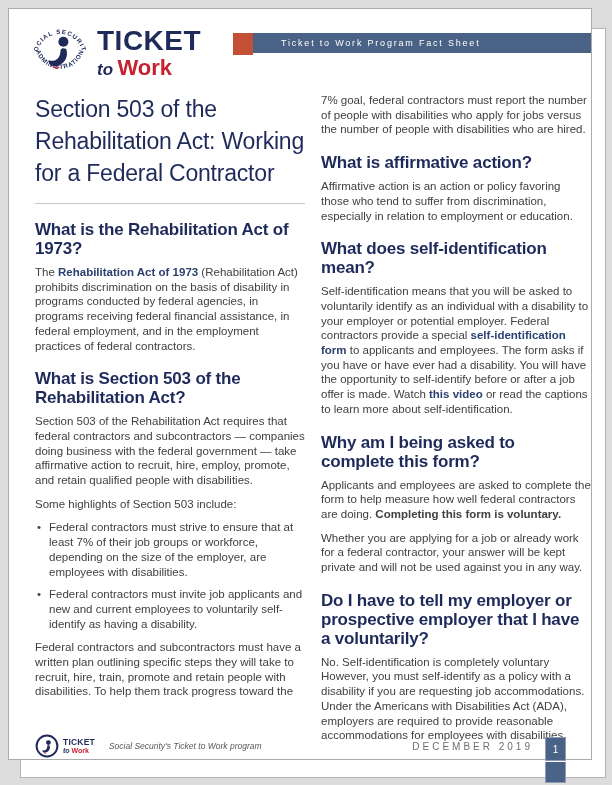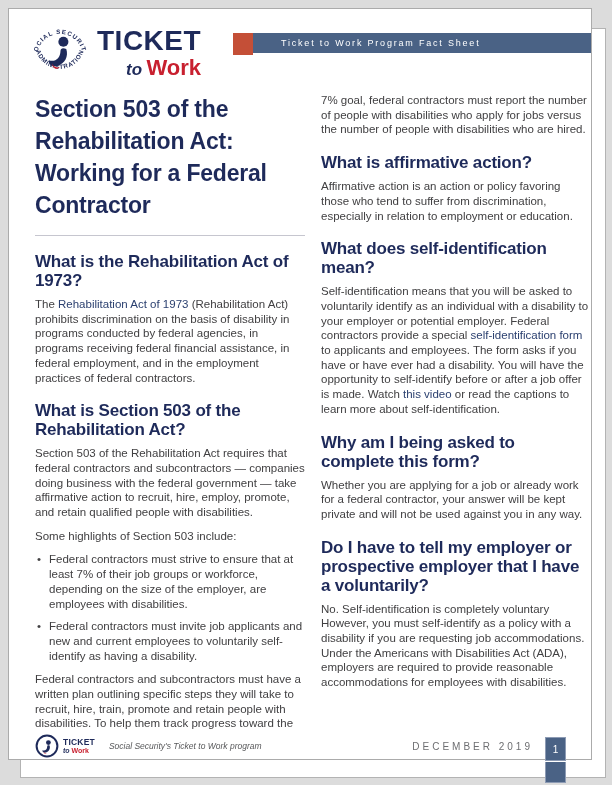--- a/index.html
+++ b/index.html
@@ -20,49 +20,49 @@
   .page {
     position:absolute; left:8px; top:8px; width:584px; height:752px;
     background:#ffffff; border:1px solid #ababab;
   }
 
   
   .logo-wrap { position:absolute; left:22px; top:12px; display:flex; align-items:flex-start; }
   .seal { width:58px; height:58px; }
   .logo-text { margin-left:8px; padding-top:6px; line-height:1; }
   .logo-ticket { font-size:28px; font-weight:bold; color:#1e2a5a; letter-spacing:.5px; }
-  .logo-towork { margin-top:2px;text-align:right; }
+  .logo-towork { margin-top:2px; }
   .logo-to { font-size:17px; font-style:italic; font-weight:bold; color:#1e2a5a; }
   .logo-work { font-size:22px; font-weight:bold; color:#c8202f; }
 
   .banner { position:absolute; top:24px; left:224px; right:0; height:20px; display:flex; }
   .banner-square { width:20px; height:22px; background:#c44f37; }
   .banner-bar {
     flex:1; background:#4a6285; color:#ffffff; font-size:9px; letter-spacing:1.8px;
     display:flex; align-items:center; padding-left:28px;
   }
 
   
   .content { position:absolute; left:26px; top:84px; width:556px; display:flex; }
   .col { width:270px; }
   .col-left { margin-right:16px; }
 
   .doc-title {
-    font-size:23px; font-weight:bold; color:#1e2a5a; line-height:32px;
+    font-size:23px; font-weight:normal; color:#1e2a5a; line-height:32px;
     letter-spacing:-.2px; margin-bottom:14px;
   }
   .divider { border:none; border-top:1px solid #c6c6cf; margin:0 0 4px 0; }
 
   .h2 {
     font-size:17px; font-weight:bold; color:#1e2a5a; line-height:19px;
     letter-spacing:-.2px; margin:16px 0 7px 0;
   }
   .h2:first-child { margin-top:0; }
   p.body { font-size:11.5px; line-height:14.7px; color:#414042; margin-bottom:9px; }
-  .lnk { font-weight:normal; color:#2c4170; cursor:pointer; }
+  .lnk { font-weight:bold; color:#2c4170; cursor:pointer; }
   .b { font-weight:bold; }
 
   ul.bullets { list-style:none; margin:0 0 9px 2px; }
   ul.bullets li {
     font-size:11.5px; line-height:14.7px; color:#414042;
     padding-left:12px; position:relative; margin-bottom:8px;
   }
   ul.bullets li::before { content:"•"; position:absolute; left:0; top:0; color:#414042; }
 
   
@@ -144,20 +144,21 @@
       <div class="col">
         <p class="body">7% goal, federal contractors must report the number of people with disabilities who apply for jobs versus the number of people with disabilities who are hired.</p>
 
         <div class="h2">What is affirmative action?</div>
         <p class="body">Affirmative action is an action or policy favoring those who tend to suffer from discrimination, especially in relation to employment or education.</p>
 
         <div class="h2">What does self-identification mean?</div>
         <p class="body"><span>Self-identification means that you will be asked to voluntarily identify as an individual with a disability to your employer or potential employer. Federal contractors provide a special </span><span class="lnk">self-identification form</span><span> to applicants and employees. The form asks if you have or have ever had a disability. You will have the opportunity to self-identify before or after a job offer is made. Watch </span><span class="lnk">this video</span><span> or read the captions to learn more about self-identification.</span></p>
 
         <div class="h2">Why am I being asked to complete this form?</div>
+        <p class="body"><span>Applicants and employees are asked to complete the form to help measure how well federal contractors are doing. </span><span class="b">Completing this form is voluntary.</span></p>
         <p class="body">Whether you are applying for a job or already work for a federal contractor, your answer will be kept private and will not be used against you in any way.</p>
 
         <div class="h2">Do I have to tell my employer or prospective employer that I have a voluntarily?</div>
         <p class="body">No. Self-identification is completely voluntary However, you must self-identify as a policy with a disability if you are requesting job accommodations. Under the Americans with Disabilities Act (ADA), employers are required to provide reasonable accommodations for employees with disabilities.</p>
       </div>
     </div>
 
     <div class="footer">
       <svg class="f-seal" viewBox="0 0 60 60">
         <circle cx="30" cy="30" r="26" fill="none" stroke="#1e2a5a" stroke-width="5"></circle>

